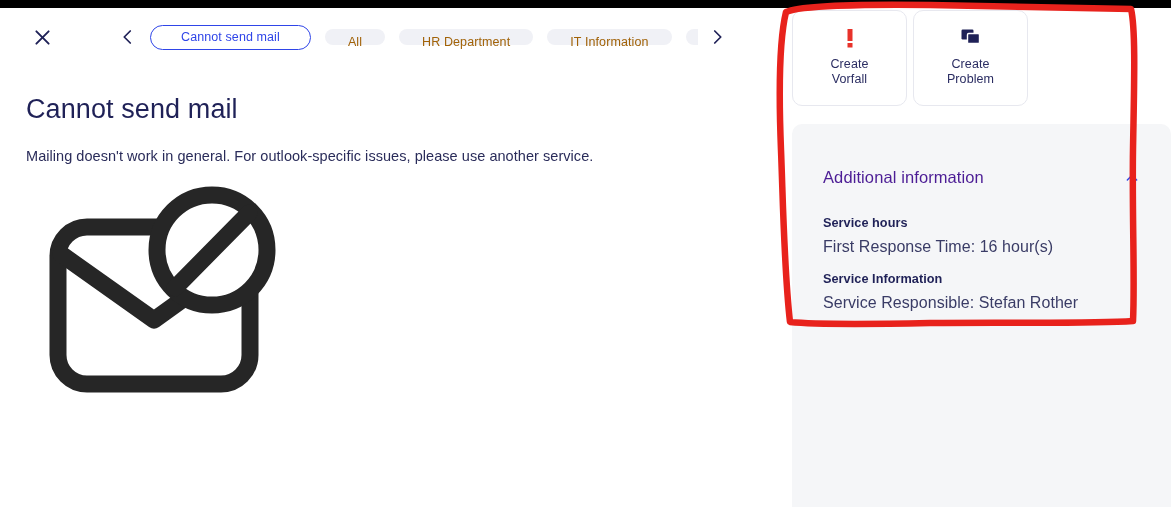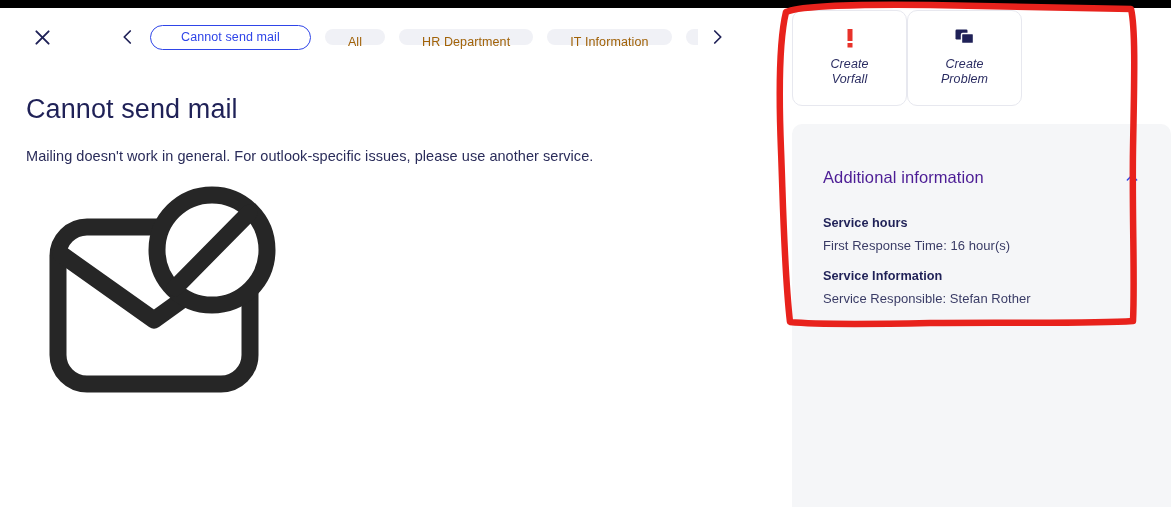--- a/index.html
+++ b/index.html
@@ -142,21 +142,21 @@
     left: 790px; top: 8px;
     width: 381px;
     height: 499px;
     background: #ffffff;
   }
 
   .action-cards {
     position: absolute;
     left: 2px; top: 2px;
     display: flex;
-    font-style: italic;
+    gap: 6px;
   }
 
   .action-card {
     width: 115px;
     height: 96px;
     background: #ffffff;
     border: 1px solid #e7e8ef;
     border-radius: 10px;
     display: flex;
     flex-direction: column;
@@ -220,21 +220,21 @@
   }
 
   .info-sub {
     font-size: 12.7px;
     font-weight: bold;
     color: #1f2157;
     letter-spacing: 0.05px;
   }
 
   .info-val {
-    font-size: 13px;
+    font-size: 16px;
     color: #3a3c66;
     margin-top: 8px;
     letter-spacing: 0.05px;
   }
 
   .info-gap { height: 16px; }
 
   
   .annotation {
     position: absolute;

